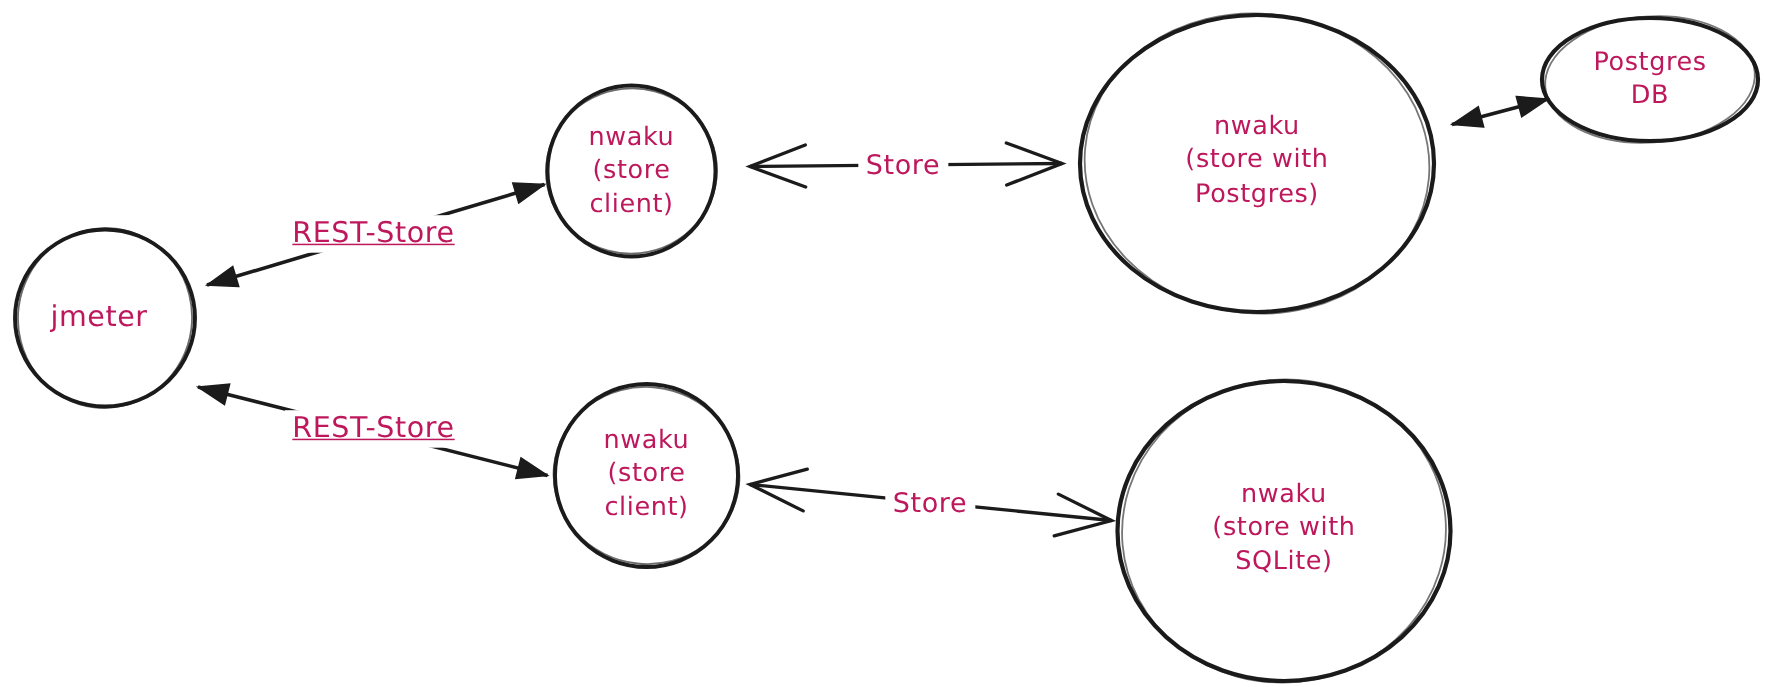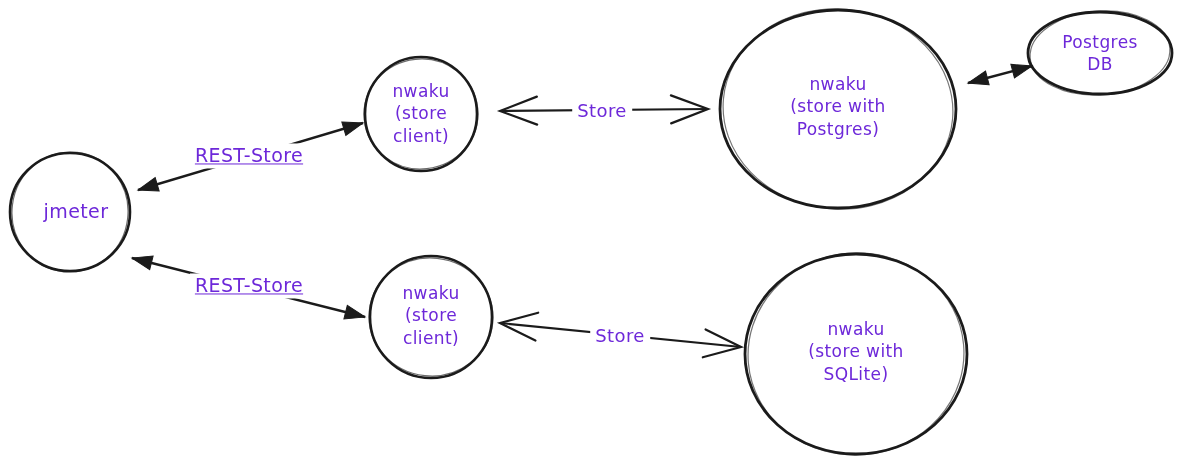--- a/index.html
+++ b/index.html
@@ -11,21 +11,21 @@
     overflow: hidden;
     font-family: "DejaVu Sans", sans-serif;
     color: #1b1b1b;
   }
   .canvas svg { position: absolute; left: 0; top: 0; }
   .lbl {
     position: absolute;
     transform: translate(-50%, -50%);
     text-align: center;
     white-space: pre-line;
-    color: #6d28d9;
+    color: #be185d;
     letter-spacing: 0.4px;
     line-height: 1.32;
     z-index: 2;
   }
   .node-lbl { font-size: 17px; }
   .node-lbl.big { font-size: 19px; }
   .edge-lbl {
     background: #ffffff;
     padding: 0 5px;
     font-size: 18px;
@@ -83,21 +83,21 @@
 
     <line x1="132" y1="258" x2="365" y2="317" stroke="#1b1b1b" stroke-width="2.4" marker-start="url(#mf)" marker-end="url(#mf)"></line>
 
     <line x1="500" y1="111" x2="708" y2="109" stroke="#1b1b1b" stroke-width="2.2" marker-start="url(#mo)" marker-end="url(#mo)"></line>
 
     <line x1="500" y1="323" x2="741" y2="347" stroke="#1b1b1b" stroke-width="2.2" marker-start="url(#mo)" marker-end="url(#mo)"></line>
 
     <line x1="968" y1="83" x2="1032" y2="66" stroke="#1b1b1b" stroke-width="2.4" marker-start="url(#mf)" marker-end="url(#mf)"></line>
   </svg>
 
-  <div class="lbl node-lbl big" style="left:76px; top:212px;">jmeter</div>
+  <div class="lbl node-lbl big" style="left:66px; top:212px;">jmeter</div>
 
   <div class="lbl node-lbl" style="left:421px; top:114px;">nwaku
 (store
 client)</div>
 
   <div class="lbl node-lbl" style="left:838px; top:107px;">nwaku
 (store with
 Postgres)</div>
 
   <div class="lbl node-lbl" style="left:1100px; top:53px;">Postgres

